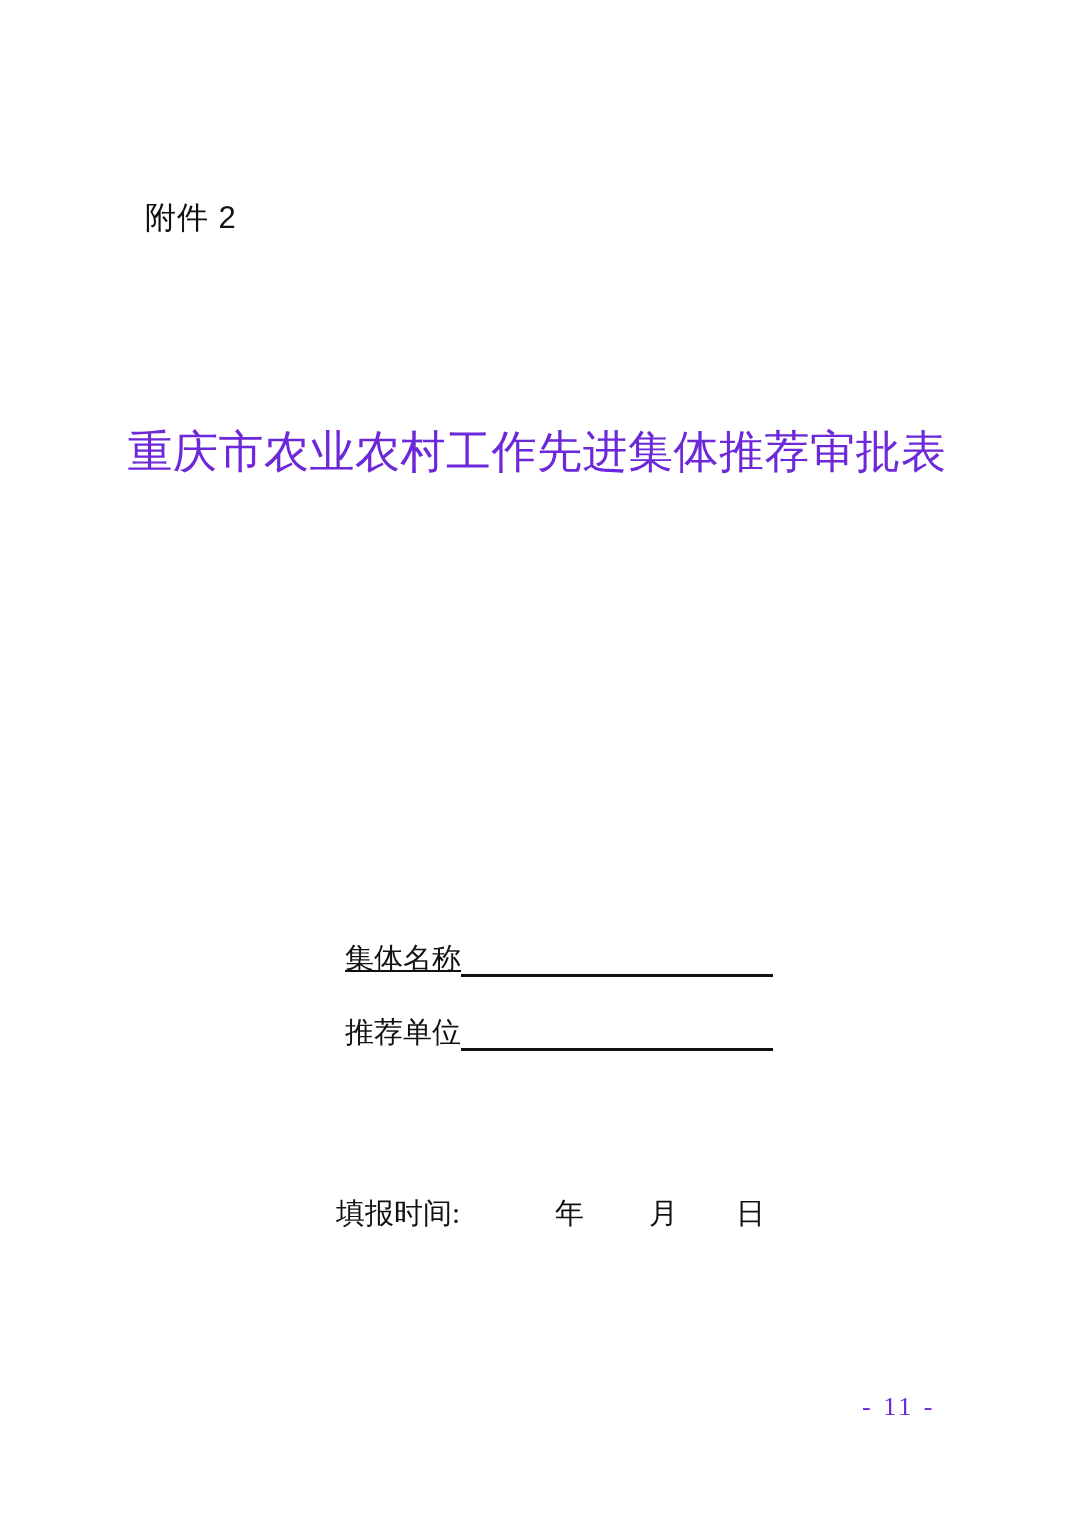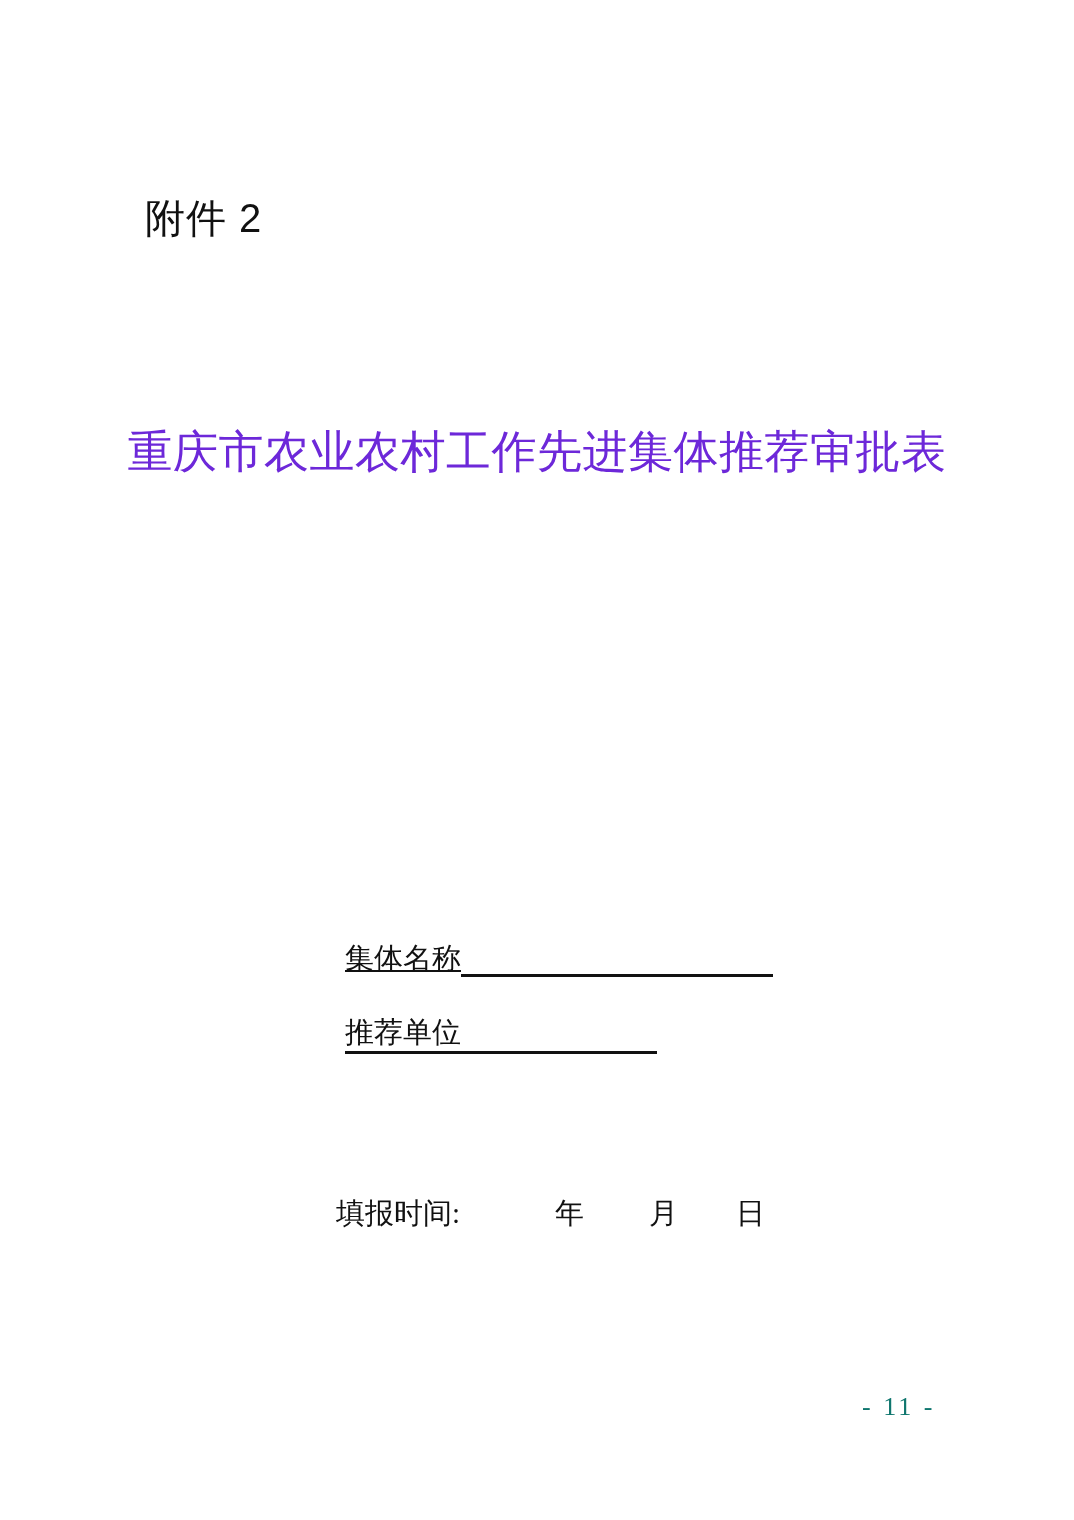--- a/index.html
+++ b/index.html
@@ -15,21 +15,21 @@
   .doc-page {
     position: absolute;
     inset: 0;
     background: #ffffff;
   }
   .attachment {
     position: absolute;
     left: 145px;
     top: 200px;
     font-family: "Liberation Sans", "DejaVu Sans", sans-serif;
-    font-size: 40px;
+    font-size: 31px;
     line-height: 36px;
     letter-spacing: 1px;
     color: #111111;
     white-space: pre;
   }
   .title {
     position: absolute;
     left: 0;
     top: 426px;
     width: 1074px;
@@ -43,21 +43,21 @@
     white-space: nowrap;
   }
   .field-row {
     position: absolute;
     left: 345px;
     display: flex;
     align-items: stretch;
     height: 38px;
   }
   .field-row.row-1 { top: 939px; text-decoration: underline; }
-  .field-row.row-2 { top: 1013px; flex-direction: column; }
+  .field-row.row-2 { top: 1013px; }
   .field-label {
     font-size: 29px;
     line-height: 38px;
     letter-spacing: 0;
     white-space: nowrap;
   }
   .fill-line {
     display: inline-block;
     width: 312px;
     border-bottom: 3px solid #111111;
@@ -80,21 +80,21 @@
   .date-unit.year  { left: 551px; }
   .date-unit.month { left: 645px; }
   .date-unit.day   { left: 732px; }
   .page-number {
     position: absolute;
     left: 862px;
     top: 1392px;
     font-size: 26px;
     line-height: 30px;
     letter-spacing: 3px;
-    color: #0f766e;
+    color: #6d28d9;
     white-space: pre;
   }
 </style>
 </head>
 <body>
 
 <div class="doc-page">
 
   <div class="attachment">附件 2</div>
 

